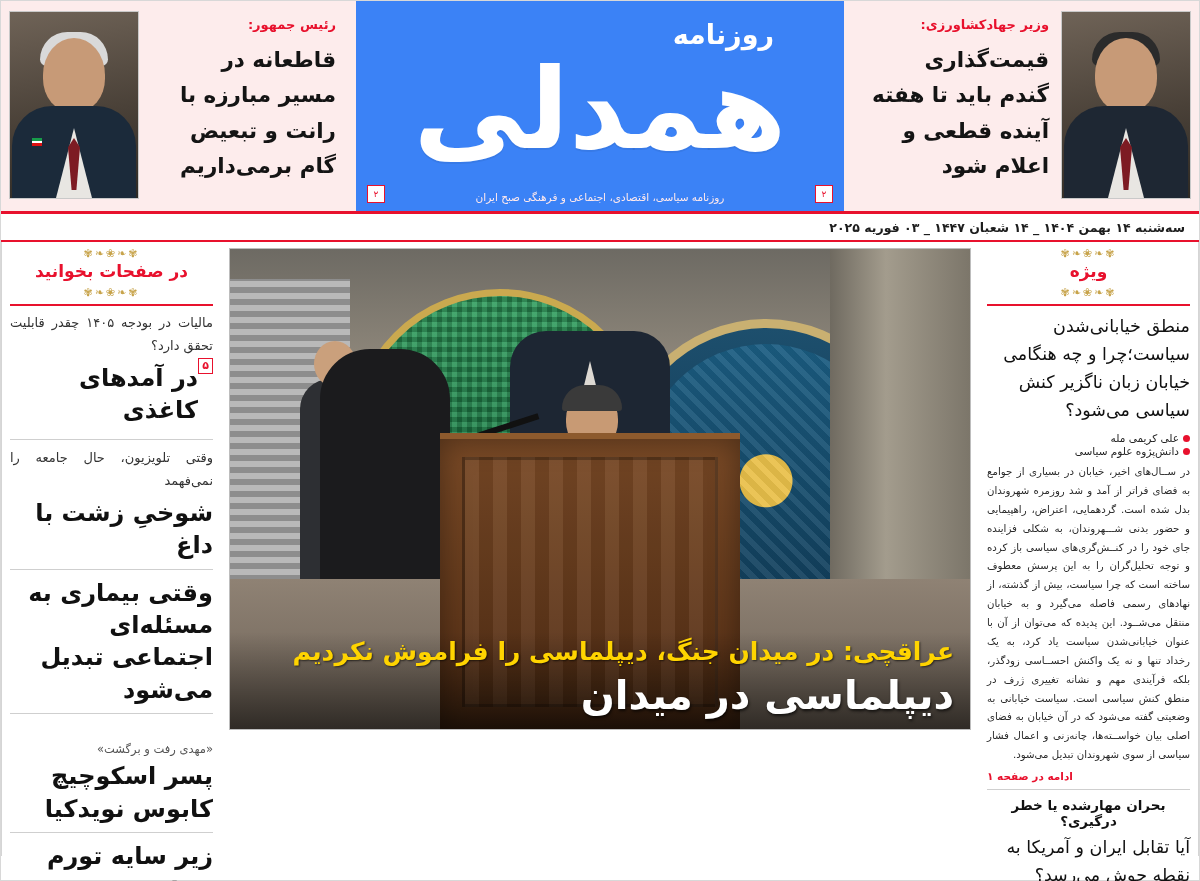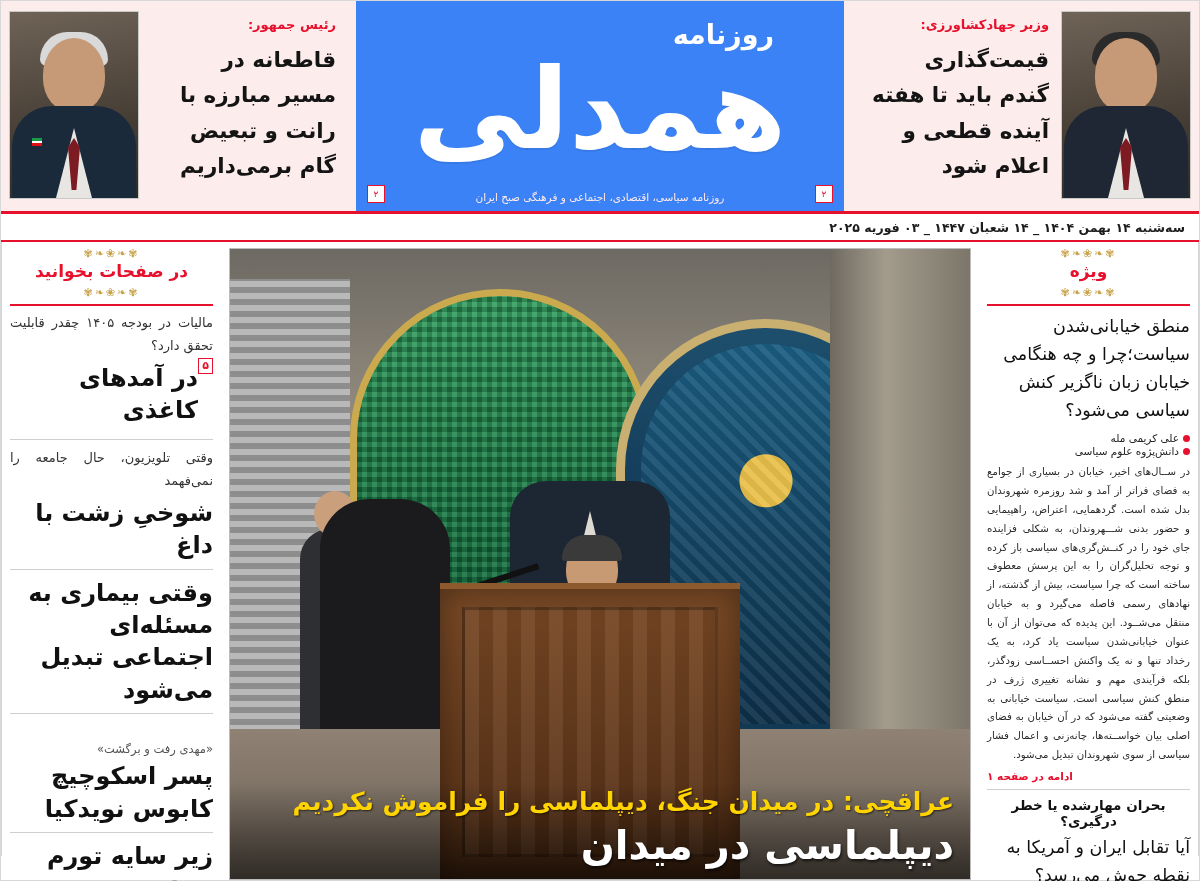--- a/index.html
+++ b/index.html
@@ -312,21 +312,21 @@
     font-weight: bold;
     color: #111;
     text-align: center;
     margin: 6px 0 2px 0;
   }
 
   
   .photo {
     position: relative;
     width: 100%;
-    height: 632px;
+    height: 482px;
     overflow: hidden;
     background: #3a3631;
     border: 1px solid #bdbdbd;
     box-sizing: border-box;
   }
   .ph-wall {
     position: absolute; inset: 0;
     background:
       linear-gradient(180deg, #6d6a63 0%, #8c8579 22%, #b4aa99 60%, #a39887 100%);
   }

